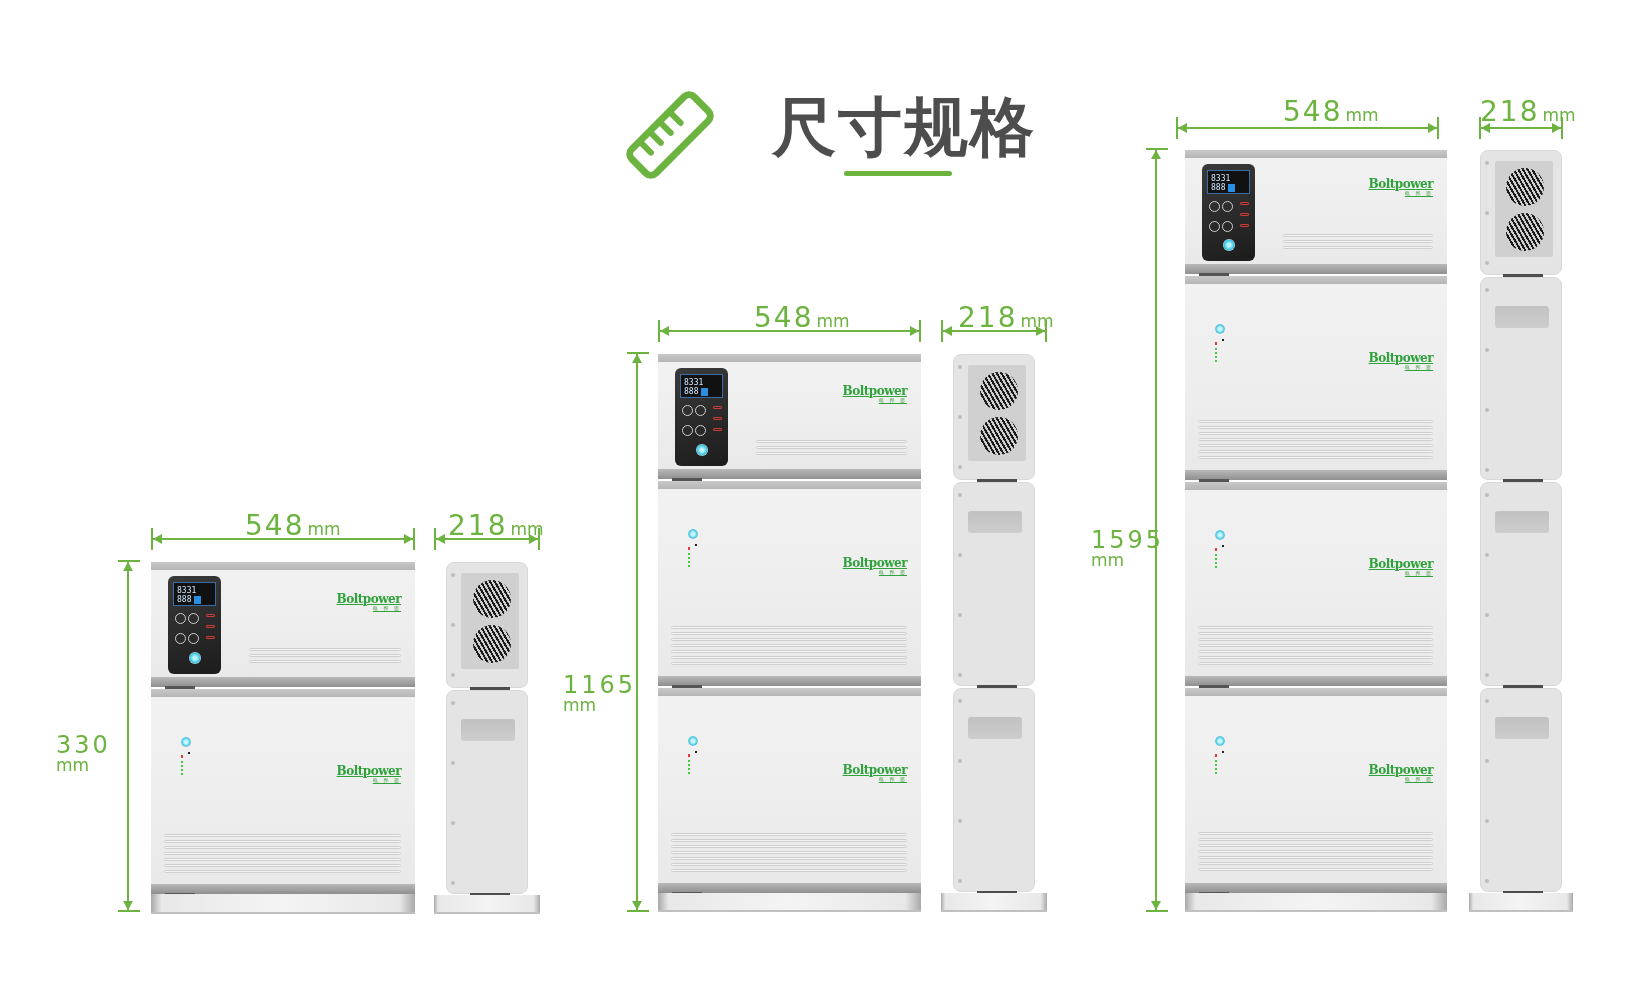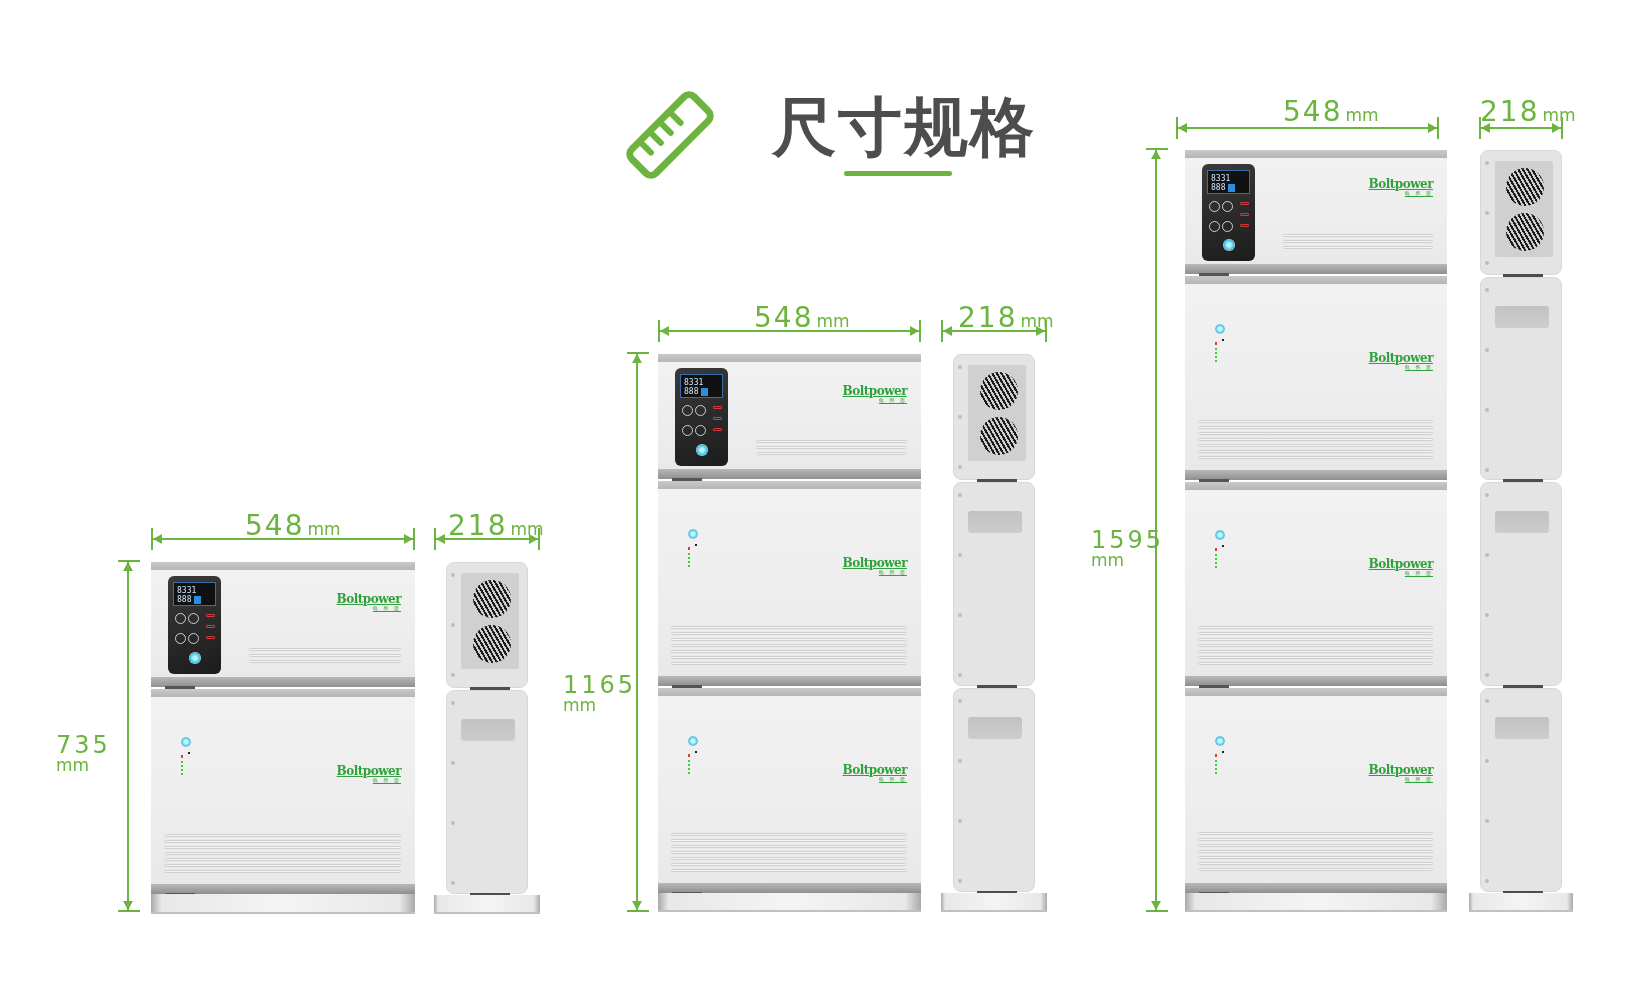--- a/index.html
+++ b/index.html
@@ -109,21 +109,21 @@
       <div class="arr-r"></div>
   </div>
   <div class="dim-v" style="left:118px; top:560px; height:352px;">
     <div class="line"></div>
       <div class="tick-t"></div>
       <div class="tick-b"></div>
       <div class="arr-t"></div>
       <div class="arr-b"></div>
   </div>
   <div class="vlabel" style="left:56px; top:733px;">
-    <span class="num">735</span>
+    <span class="num">330</span>
       <span class="unit">mm</span>
   </div>
 
   <div class="front" style="left:151px; top:562px; width:264px; height:350px;">
     <div class="module" style="top:0; height:125px;">
       <div class="topstrip"></div>
       <div class="panel" style="left:17px; top:14px; width:53px; height:98px;">
         <div class="lcd">
             <span>8331 888</span>
             <i></i>

